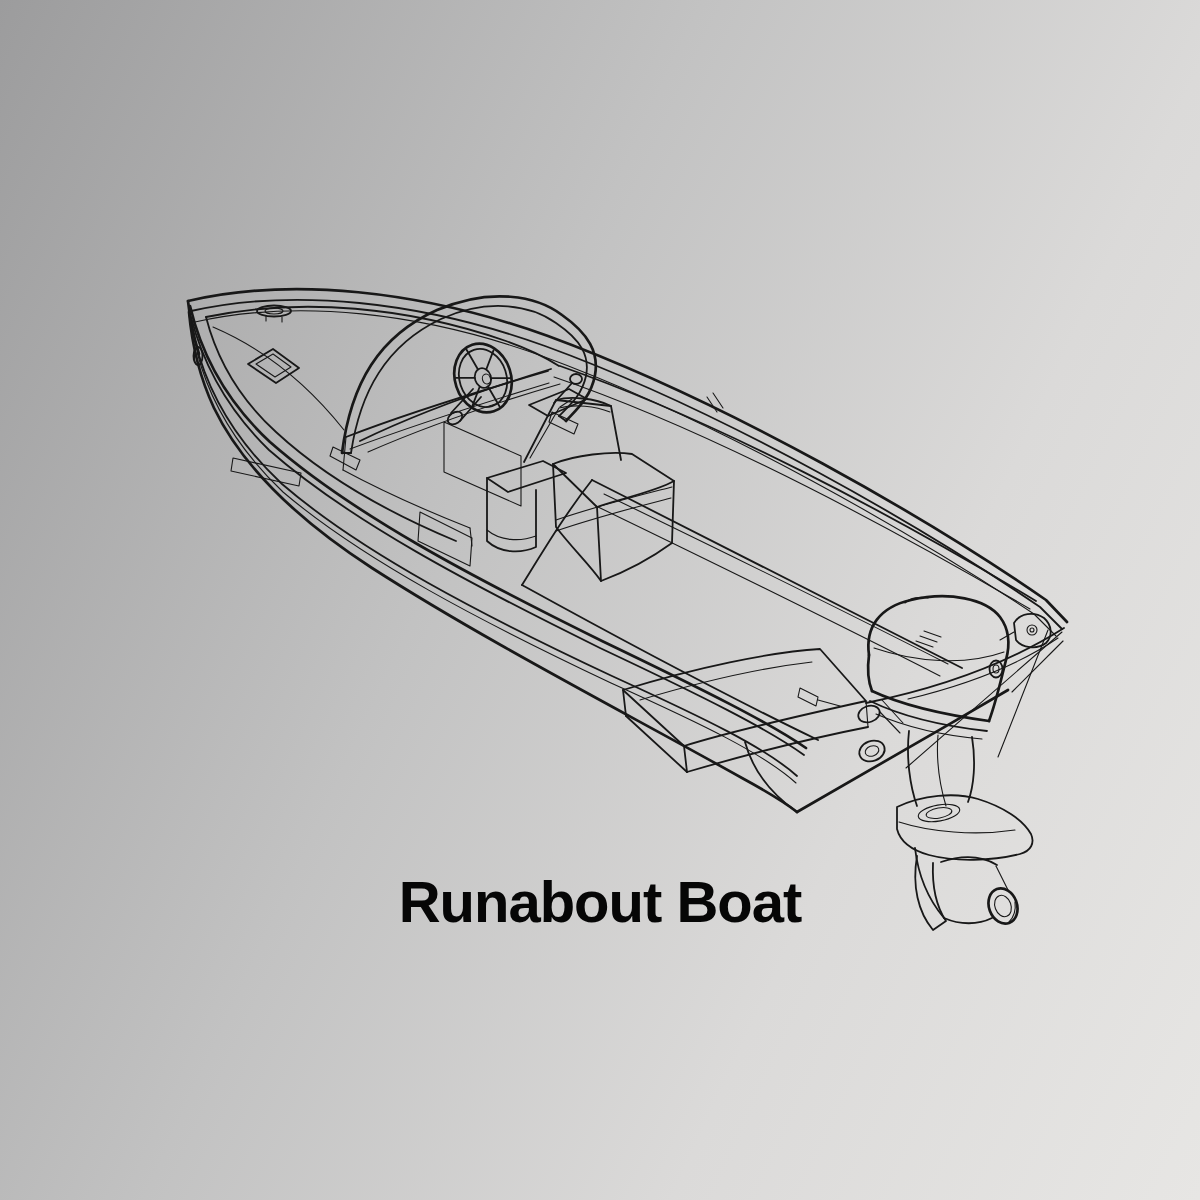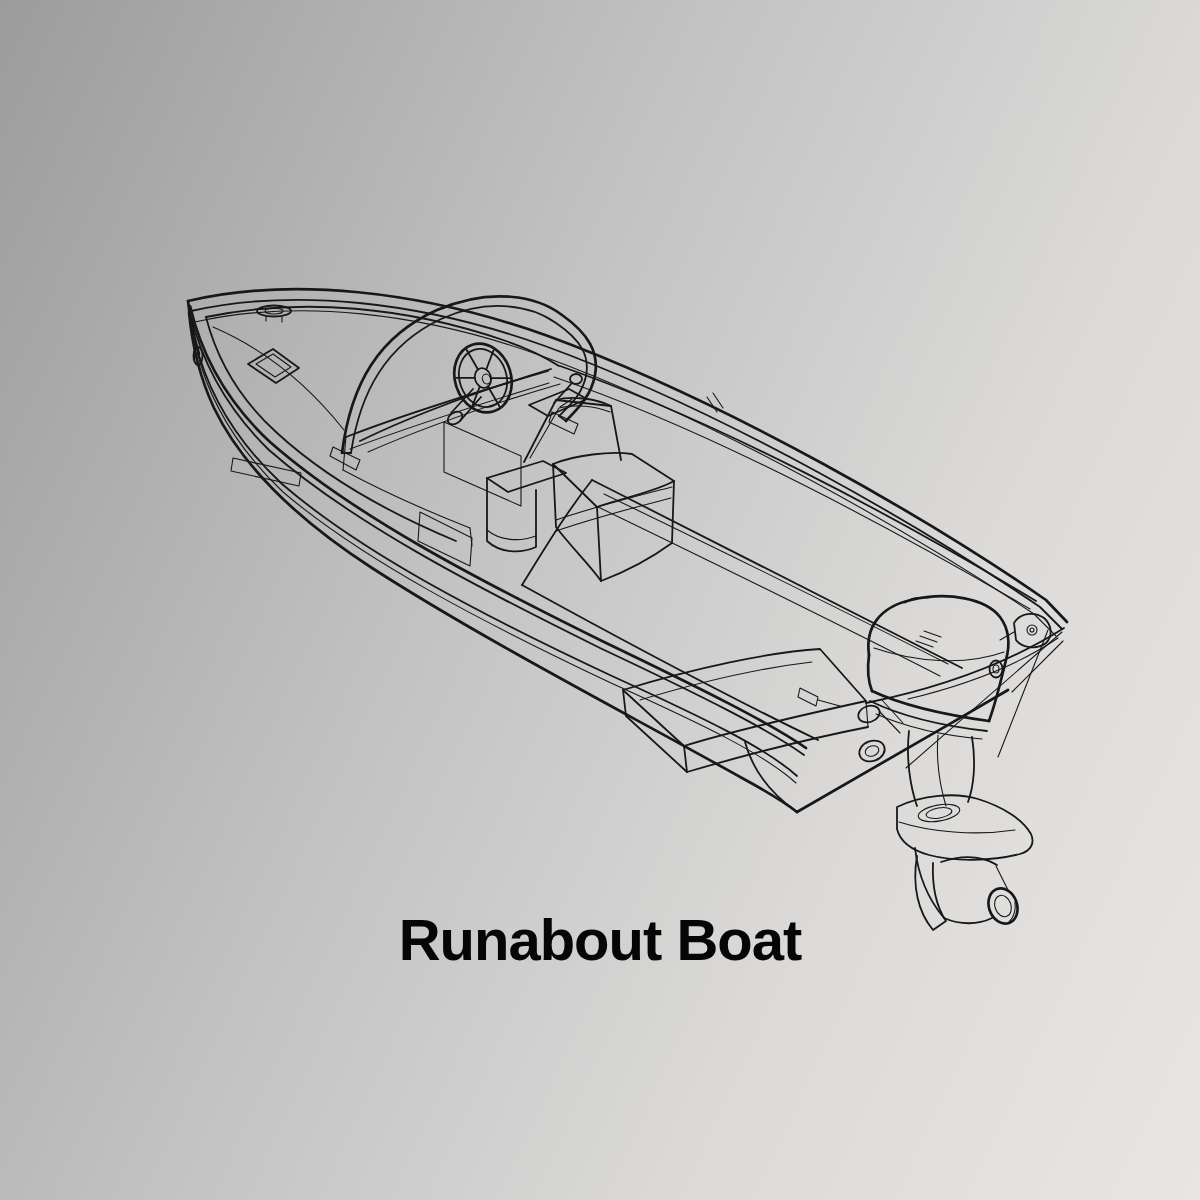--- a/index.html
+++ b/index.html
@@ -5,21 +5,21 @@
   html,body{margin:0;padding:0;}
   .stage{
     position:relative;
     width:1200px;height:1200px;
     overflow:hidden;
     background:linear-gradient(115deg,#9c9c9d 0%,#c2c2c2 40%,#dbdad9 70%,#e7e6e4 100%);
     font-family:"Liberation Sans",sans-serif;
   }
   .stage svg{position:absolute;left:0;top:0;}
   .caption{
-    position:absolute;left:0;top:906px;width:100%;
+    position:absolute;left:0;top:868px;width:100%;
     text-align:center;
     font-size:58px;font-weight:700;letter-spacing:-1px;
     color:#060606;
   }
   
   .w3{stroke-width:2.7;}
   .w2{stroke-width:1.8;}
   .w1{stroke-width:1.1;}
   .ln{stroke:#181818;fill:none;stroke-linecap:round;stroke-linejoin:round;}
 </style>

